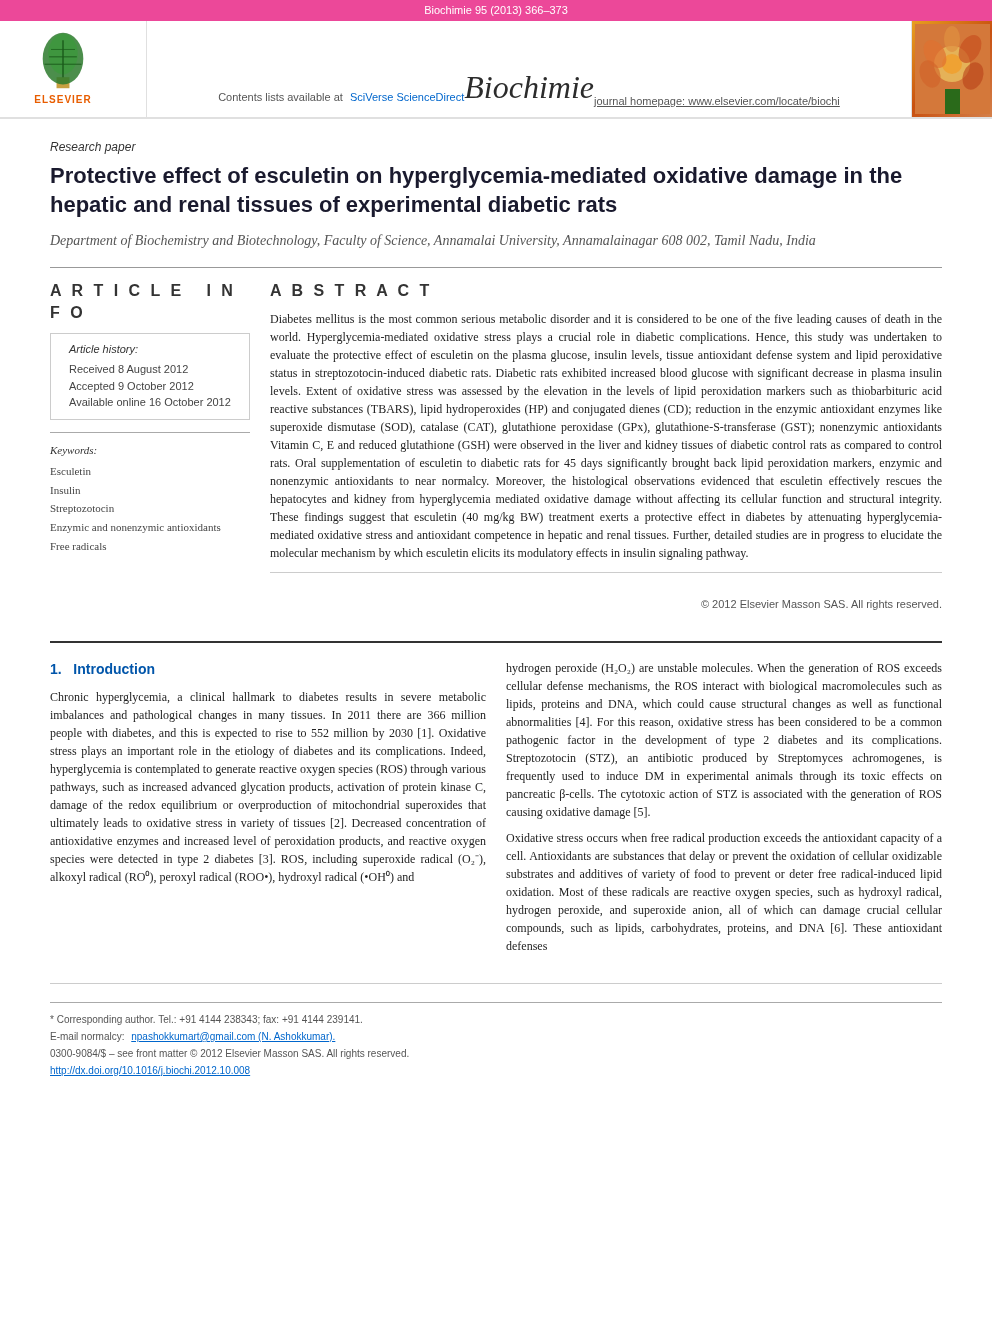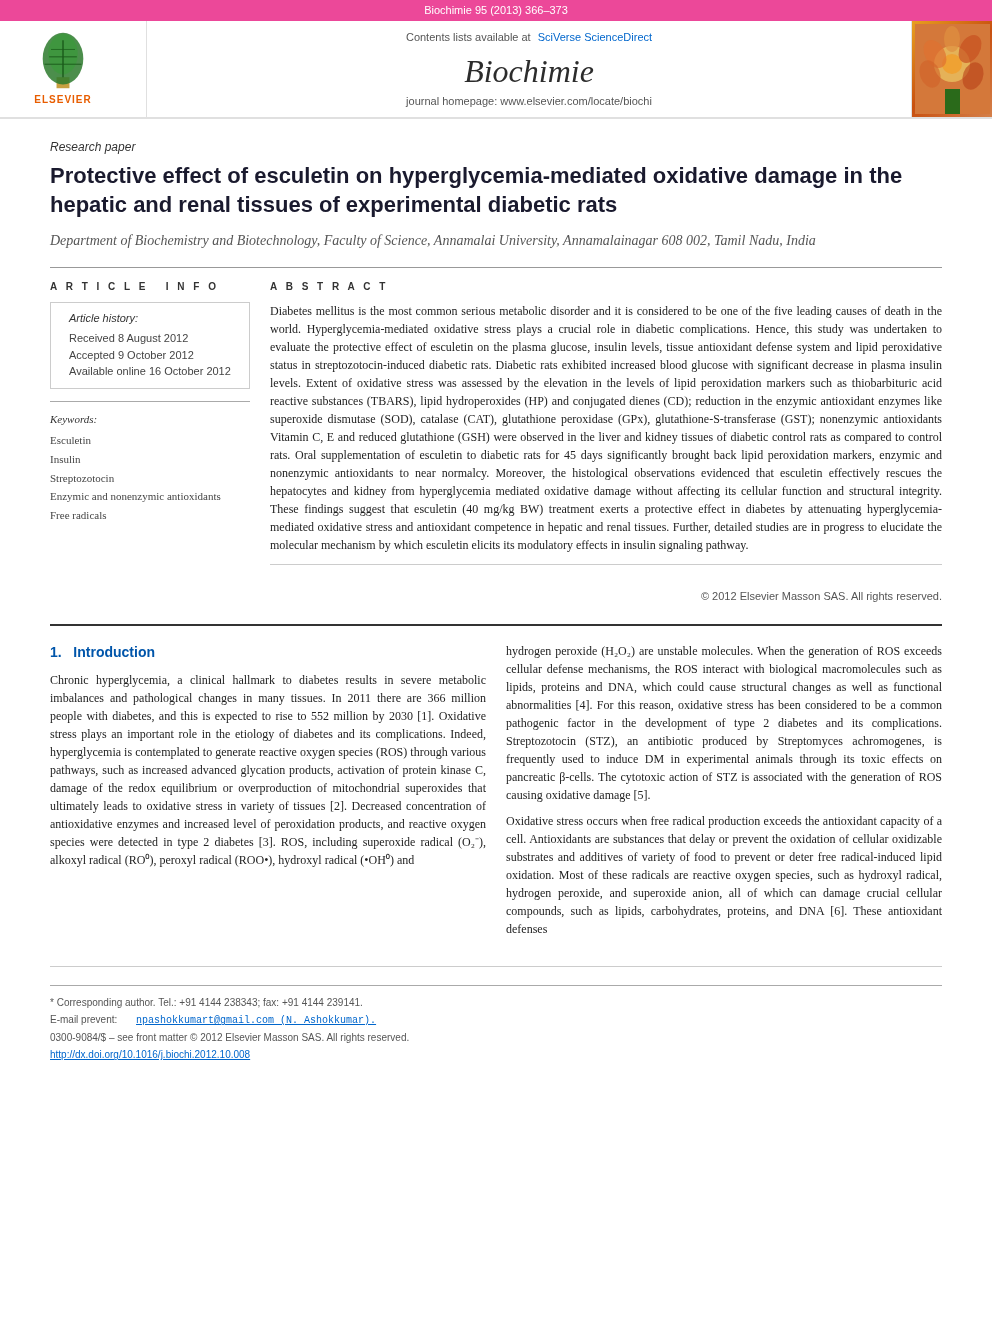--- a/index.html
+++ b/index.html
@@ -55,22 +55,21 @@
       font-family: Arial, sans-serif;
       color: #e85d00;
       font-weight: bold;
       letter-spacing: 1px;
       margin-top: 2px;
     }
 
     .header-center {
       flex: 1;
       display: flex;
-      flex-direction: column;
-      align-items: center;
+      align-items: flex-end;
       justify-content: center;
       padding: 8px 10px;
       border-left: 1px solid #e0e0e0;
       border-right: 1px solid #e0e0e0;
     }
 
     .sciverse-link {
       font-size: 11px;
       font-family: Arial, sans-serif;
       color: #555;
@@ -88,20 +87,21 @@
       color: #2c2c2c;
       font-style: italic;
       font-weight: normal;
     }
 
     .journal-homepage {
       font-size: 11px;
       font-family: Arial, sans-serif;
       color: #555;
       margin-top: 0;
+      text-decoration: underline;
     }
 
     .header-right {
       width: 80px;
       flex-shrink: 0;
       overflow: hidden;
     }
 
     .header-right-img {
       width: 80px;
@@ -161,21 +161,21 @@
     .col-left {
       width: 200px;
       flex-shrink: 0;
     }
 
     .col-right {
       flex: 1;
     }
 
     .section-label {
-      font-size: 10px;
+      font-size: 16px;
       letter-spacing: 3px;
       font-family: Arial, sans-serif;
       color: #333;
       text-transform: uppercase;
       margin-bottom: 8px;
       font-weight: bold;
     }
 
     .article-info-box {
       border: 1px solid #ccc;
@@ -229,21 +229,21 @@
       color: #555;
       margin-top: 10px;
       padding-top: 24px;
       border-top: 1px solid #ccc;
     }
 
     
     .body-section {
       display: flex;
       gap: 20px;
-      margin-top: 20px;
+      margin-top: 28px;
       border-top: 2px solid #333;
       padding-top: 16px;
     }
 
     .body-col {
       flex: 1;
       font-size: 12px;
       line-height: 1.5;
       text-align: justify;
       color: #222;
@@ -406,22 +406,22 @@
         <p>Oxidative stress occurs when free radical production exceeds the antioxidant capacity of a cell. Antioxidants are substances that delay or prevent the oxidation of cellular oxidizable substrates and additives of variety of food to prevent or deter free radical-induced lipid oxidation. Most of these radicals are reactive oxygen species, such as hydroxyl radical, hydrogen peroxide, and superoxide anion, all of which can damage crucial cellular compounds, such as lipids, carbohydrates, proteins, and DNA [6]. These antioxidant defenses</p>
       </div>
     </div>
 
   </div>
 
   <div class="page-footer">
     <hr class="divider-line">
     <div class="footnote-item">* Corresponding author. Tel.: +91 4144 238343; fax: +91 4144 239141.</div>
     <div class="footnote-item">
-      <span>E-mail prevent:</span>
-      <a href="#" style="color:#0066cc; margin-left:16px;font-family:Liberation Mono, monospace;">npashokkumart@gmail.com (N. Ashokkumar).</a>
+      <span>E-mail normalcy:</span>
+      <a href="#" style="color:#0066cc; margin-left:4px;">npashokkumart@gmail.com (N. Ashokkumar).</a>
     </div>
     <div class="footnote-item">0300-9084/$ – see front matter © 2012 Elsevier Masson SAS. All rights reserved.</div>
     <div class="footnote-item">
       <a href="#" style="color:#0066cc;">http://dx.doi.org/10.1016/j.biochi.2012.10.008</a>
     </div>
   </div>
 
 </div>
 
 </body></html>

